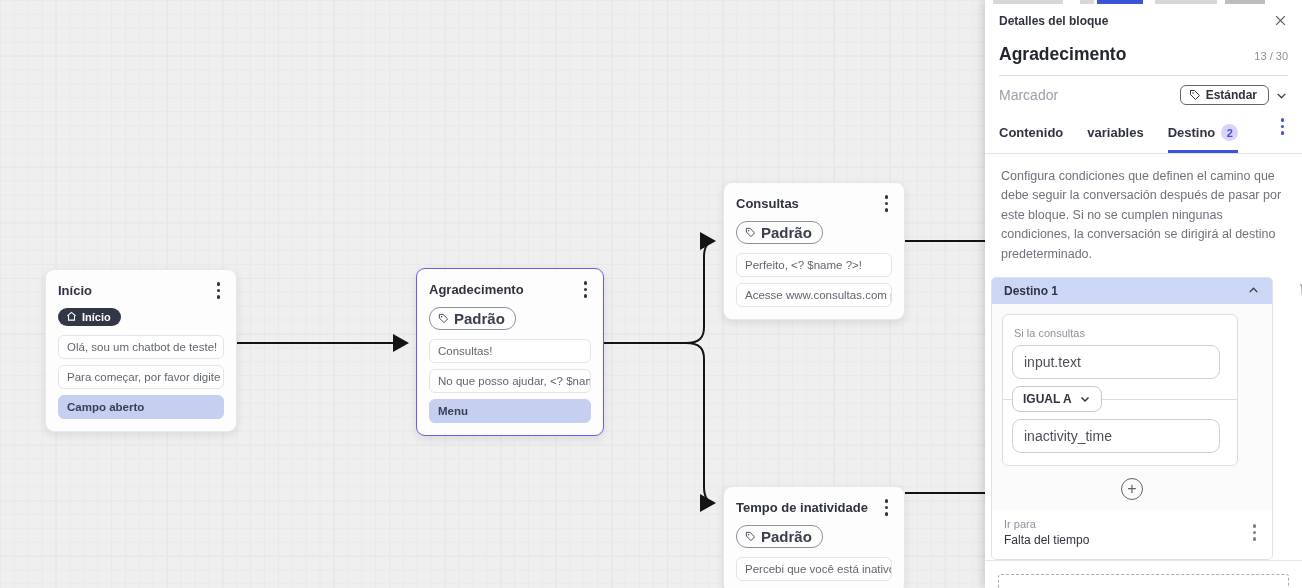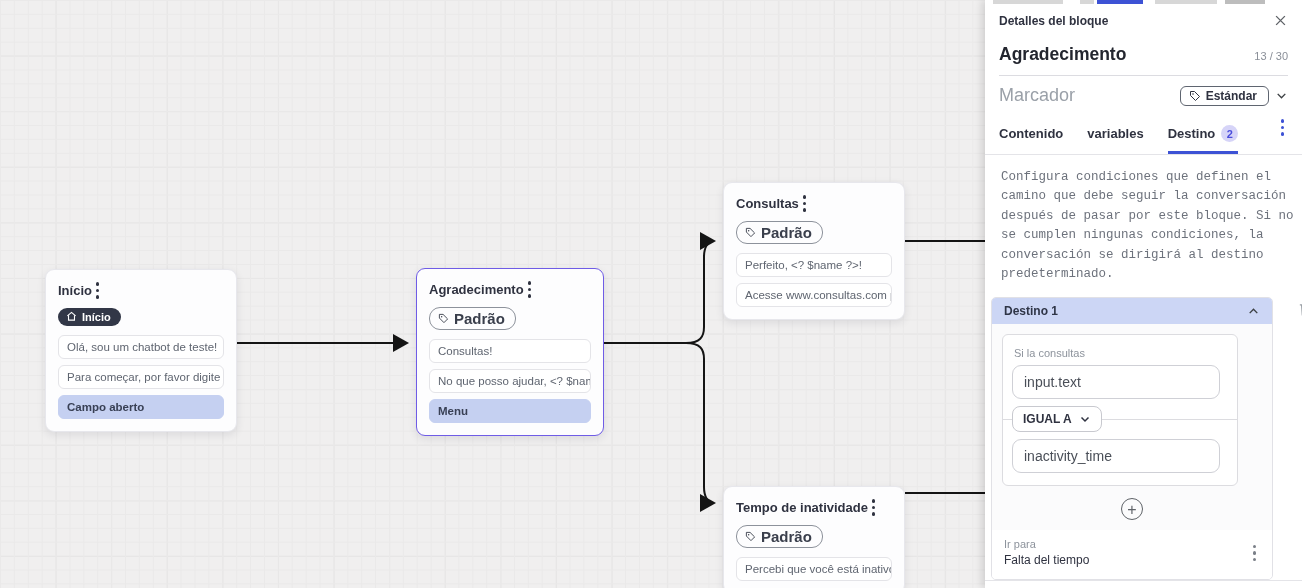--- a/index.html
+++ b/index.html
@@ -20,21 +20,21 @@
   svg.edges { position:absolute; inset:0; }
 
   
   .node {
     position:absolute; background:#fdfdfe;
     border:1px solid #e7e7ec; border-radius:9px;
     box-shadow:0 3px 8px rgba(40,40,60,.10);
     padding:10px 12px 12px 12px;
   }
   .node.selected { border:1.5px solid #6f5ce6; }
-  .node-head { display:flex; align-items:center; }
+  .node-head { display:flex; justify-content:space-between; align-items:center; }
   .node-title { font-size:13px; font-weight:bold; color:#2f3240; }
   .kebab { display:flex; flex-direction:column; gap:3px; padding:2px 4px; cursor:pointer; }
   .kebab i { width:3.5px; height:3.5px; border-radius:50%; background:#2f3240; }
   .kebab.blue i { background:#3d52d5; }
   .kebab.gray i { background:#7a7f88; }
 
   .badge-dark {
     display:inline-flex; align-items:center; gap:5px; margin-top:7px;
     background:#323747; color:#fff; font-size:11px; font-weight:bold;
     border-radius:11px; padding:3px 10px 3px 8px;
@@ -65,38 +65,38 @@
   .p-head { display:flex; justify-content:space-between; align-items:center; padding:8px 14px 6px 14px; }
   .p-head-title { font-size:12px; font-weight:bold; color:#2f3240; }
   .x-btn { color:#5f6368; cursor:pointer; display:flex; }
 
   .title-row { display:flex; justify-content:space-between; align-items:flex-end;
     margin:10px 14px 0 14px; border-bottom:1px solid #dcdce1; padding-bottom:10px; }
   .block-name { font-size:17.5px; font-weight:bold; color:#23262f; }
   .counter { font-size:11px; color:#8a8f98; padding-bottom:3px; }
 
   .marker-row { display:flex; justify-content:space-between; align-items:center; margin:9px 14px 0 14px; }
-  .marker-ph { font-size:18px; color:#9aa0a8; }
+  .marker-ph { font-size:14px; color:#9aa0a8; }
   .marker-right { display:flex; align-items:center; gap:6px; }
   .pill {
     display:inline-flex; align-items:center; gap:5px; cursor:pointer;
     border:1px solid #5f6570; border-radius:6px; padding:2px 11px 2px 8px;
     font-size:12px; font-weight:bold; color:#2f3240; background:#fff;
   }
 
   .tabs { display:flex; margin-top:11px; border-bottom:1px solid #e4e4e8;
     padding:0 14px; position:relative; }
   .tab { font-size:13px; font-weight:bold; color:#2f3240; padding:8px 0 9px 0; margin-right:24px;
     display:flex; align-items:center; gap:6px; cursor:pointer; border-bottom:3px solid transparent; }
   .tab.active { border-bottom:3px solid #3d52d5; }
   .tab-badge { width:17px; height:17px; border-radius:50%; background:#d6d4f8; color:#4b4ddc;
     font-size:11px; font-weight:bold; display:flex; align-items:center; justify-content:center; }
   .tabs .kebab { margin-left:auto; }
 
-  .desc { font-size:12.5px; color:#6d727c; line-height:1.55; margin:13px 8px 0 16px;font-family:Liberation Mono, monospace; }
+  .desc { font-size:12.5px; color:#6d727c; line-height:1.55; margin:13px 8px 0 16px; }
 
   .dest-wrap { position:relative; margin:13px 14px 0 6px; }
   .dest-card { width:282px; border:1px solid #e1e1e6; border-radius:5px; background:#fbfbfc; }
   .dest-head { background:#ccd6f5; border-radius:4px 4px 0 0; height:26px;
     display:flex; align-items:center; justify-content:space-between; padding:0 12px; cursor:pointer; }
   .dest-title { font-size:12px; font-weight:bold; color:#2f3547; }
   .trash { position:absolute; right:-26px; top:3px; color:#9aa0a6; cursor:pointer; }
 
   .cond-box { margin:10px 34px 0 10px; background:#fff; border:1px solid #dcdce0;
     border-radius:6px; padding:10px 9px 12px 9px; }

